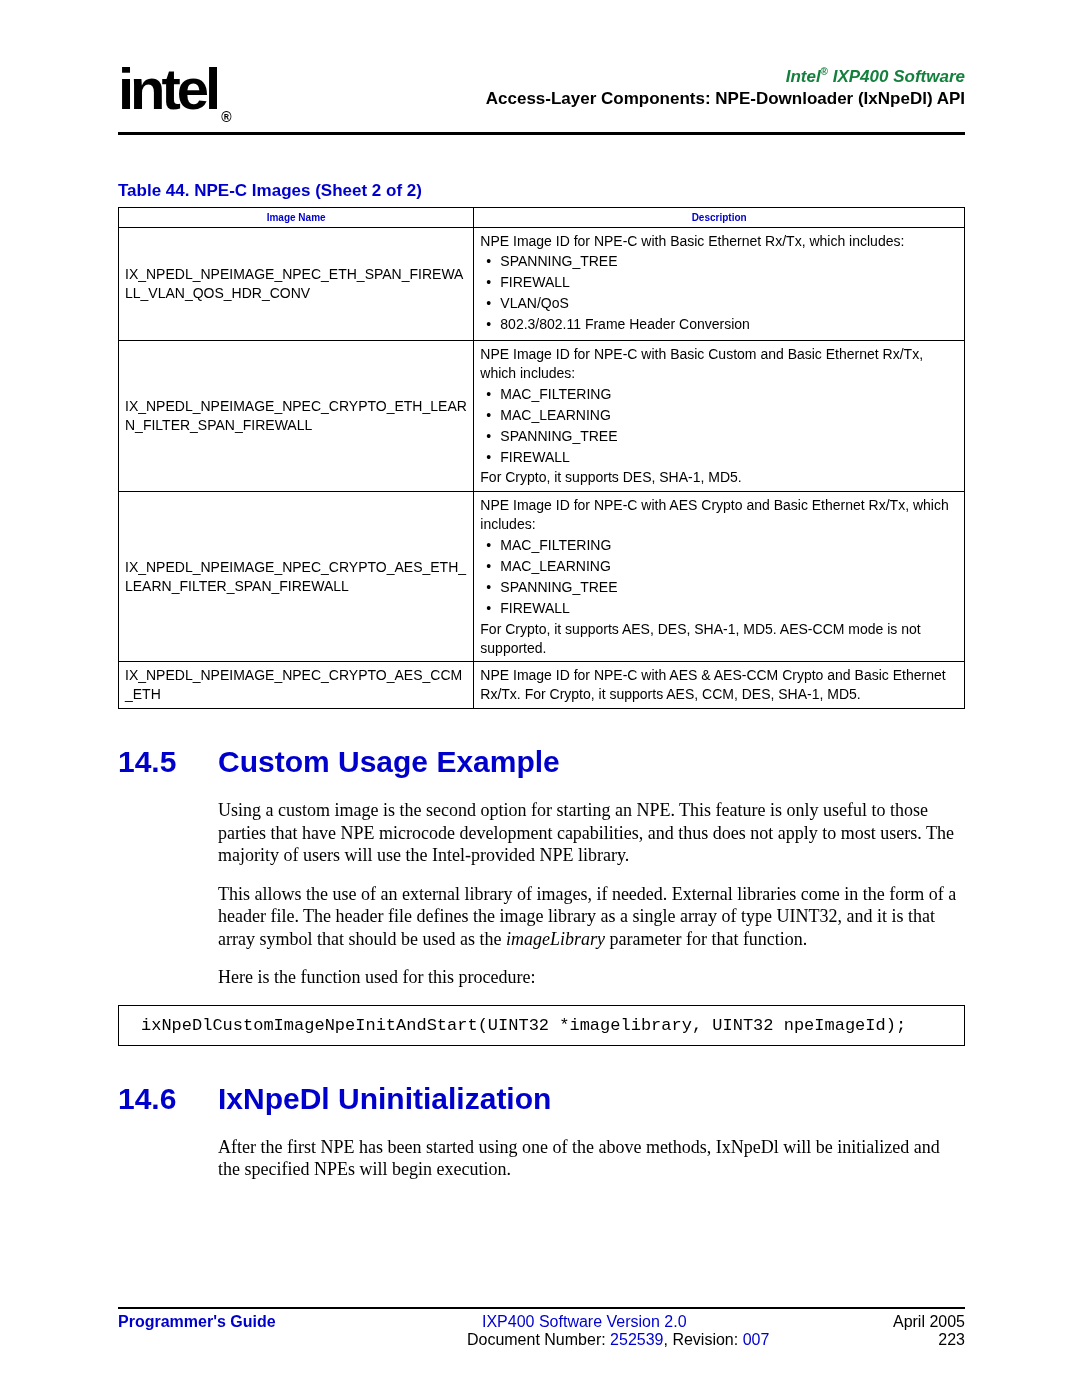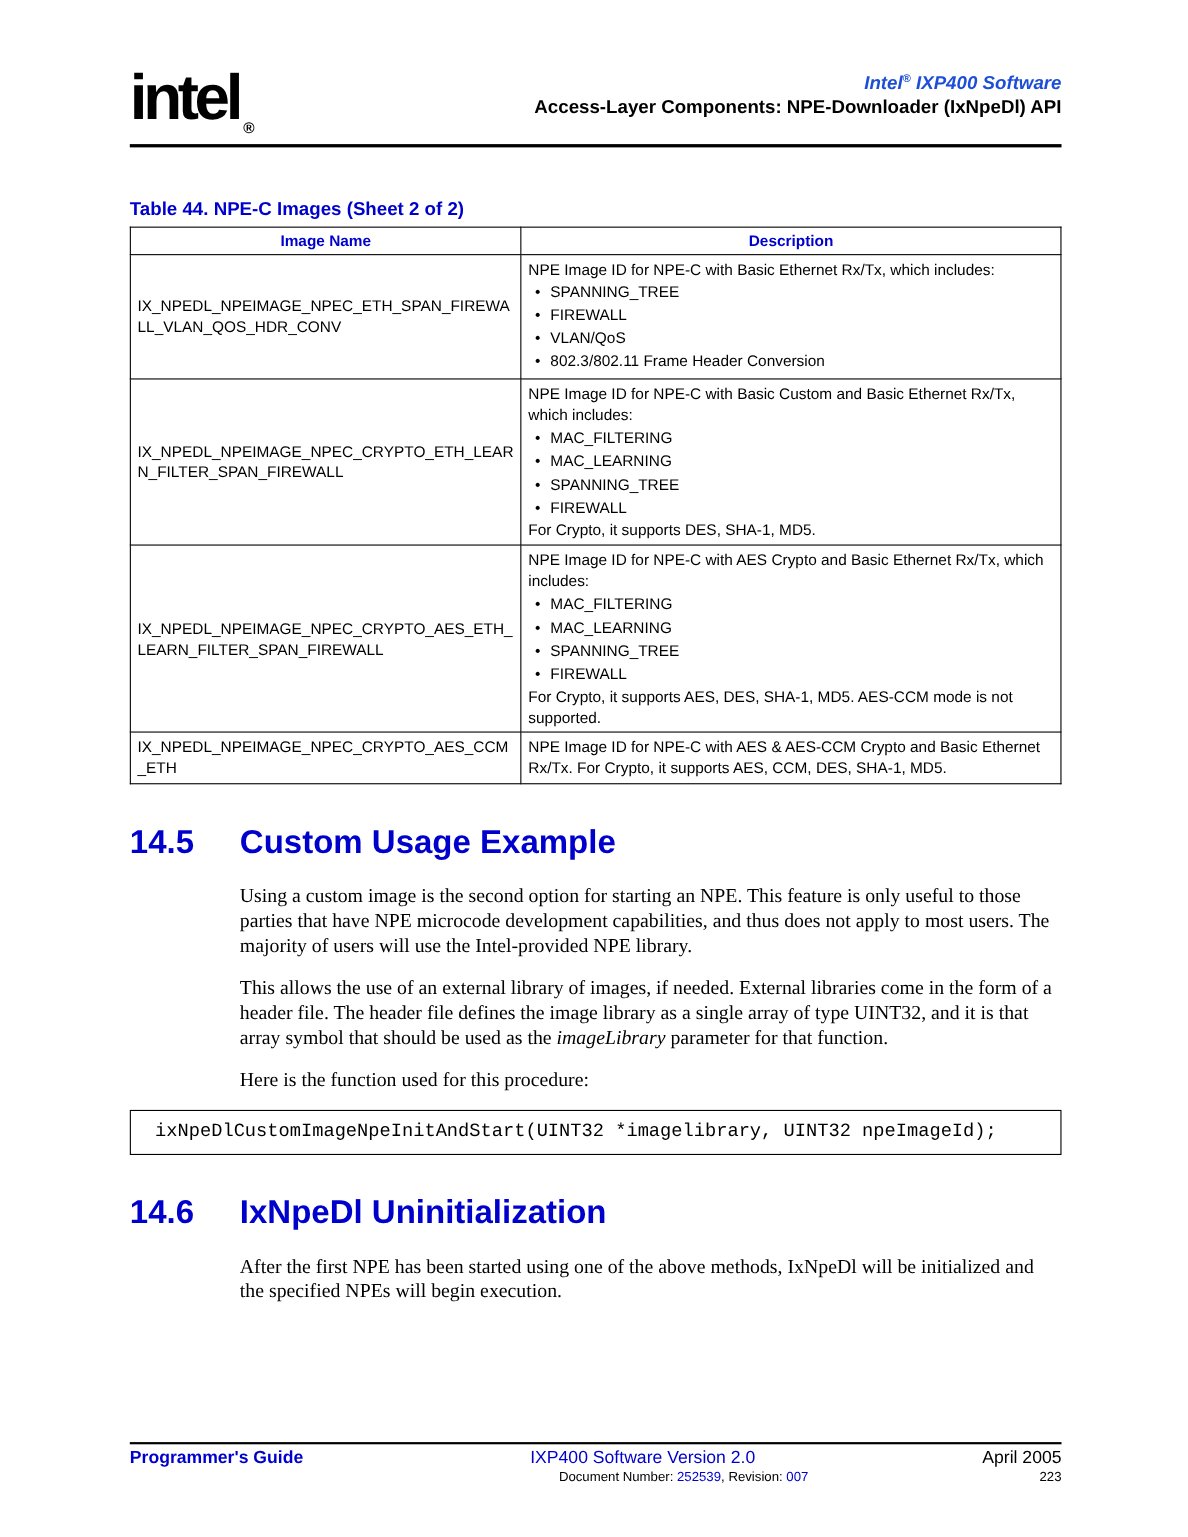--- a/index.html
+++ b/index.html
@@ -34,21 +34,21 @@
     vertical-align: sub;
     margin-left: 4px;
     letter-spacing: 0;
   }
   .header-right {
     text-align: right;
     font-family: Arial, Helvetica, sans-serif;
     padding-top: 6px;
   }
   .product-line {
-    color: #1d4ed8;
+    color: #15803d;
     font-weight: bold;
     font-style: italic;
     font-size: 17px;
   }
   .product-line sup { font-size: 10px; font-style: normal;}
   .chapter-line {
     font-weight: bold;
     font-size: 17px;
     margin-top: 2px;
   }
@@ -70,21 +70,21 @@
     border-collapse: collapse;
     font-family: Arial, Helvetica, sans-serif;
     font-size: 14px;
   }
   table.images th {
     color: #0000cc;
     font-weight: bold;
     text-align: center;
     border: 1px solid #000;
     padding: 4px 6px;
-    font-size: 14px;
+    font-size: 10px;
   }
   table.images td {
     border: 1px solid #000;
     padding: 4px 6px;
     vertical-align: middle;
     line-height: 1.35;
   }
   table.images td.name-col {
     width: 42%;
     word-break: break-all;
@@ -147,21 +147,21 @@
     justify-content: space-between;
     font-size: 16px;
   }
   .footer-row .left { color: #0000cc; font-weight: bold; }
   .footer-row .center { text-align: center; flex: 1; }
   .footer-row .center .blue { color: #0000cc; font-weight: normal; }
   .footer-row .right { text-align: right; }
   .footer-row2 {
     display: flex;
     justify-content: space-between;
-    font-size: 12px;
+    font-size: 16px;
   }
   .footer-row2 .center { flex: 1; text-align: center; }
   .footer-row2 .center .blue { color: #0000cc; }
   .footer-row2 .right { text-align: right; }
 </style>
 </head>
 <body>
 
 <div class="page">
 

